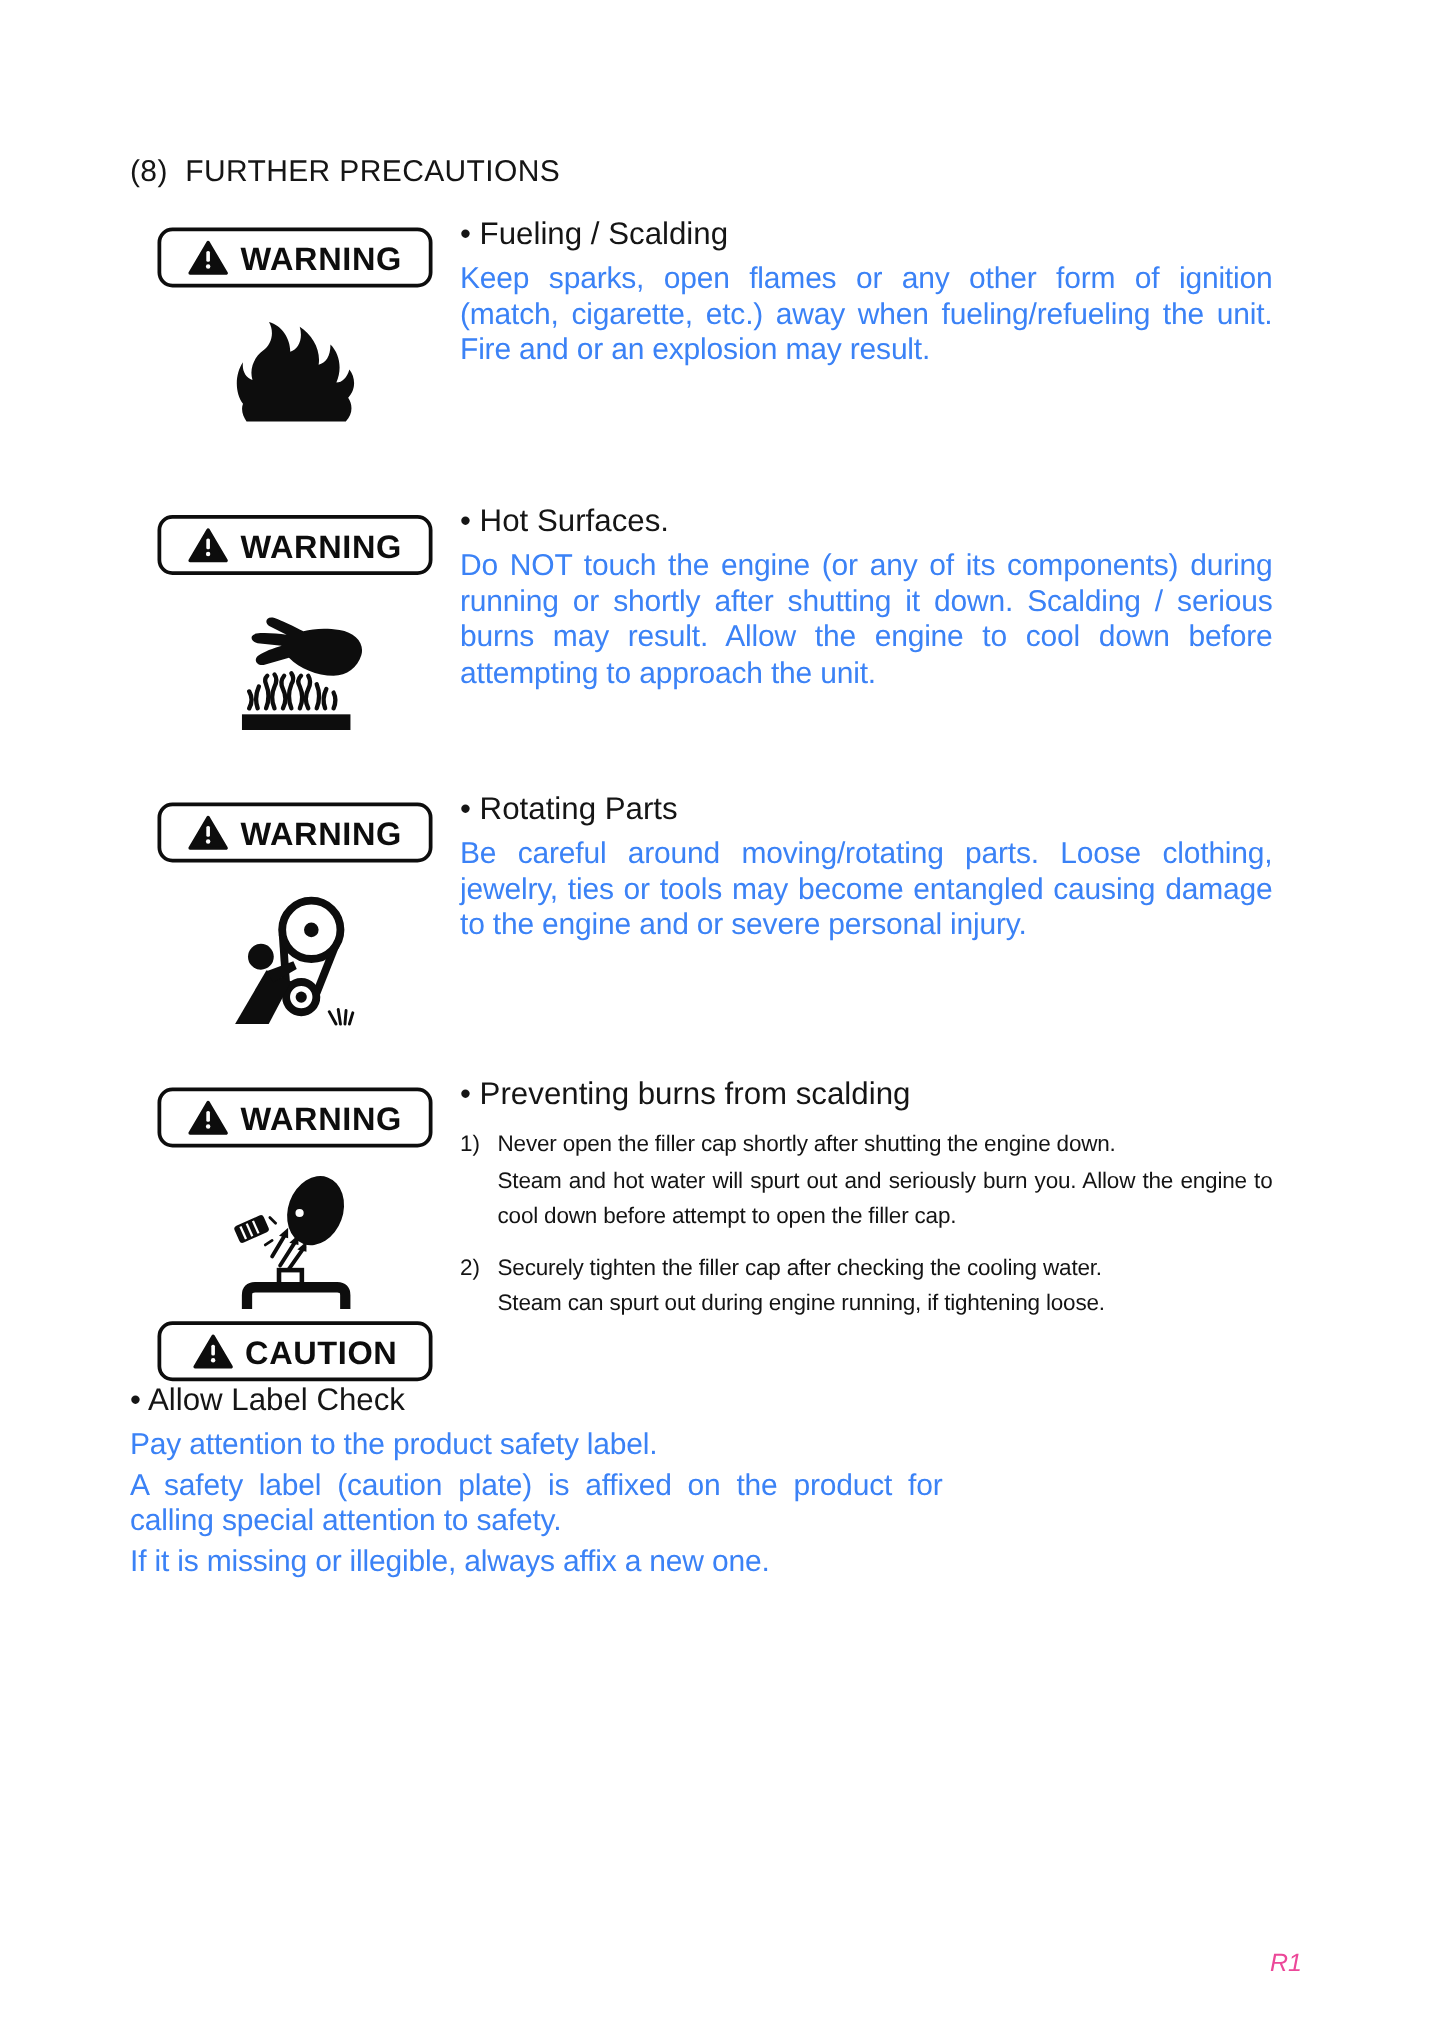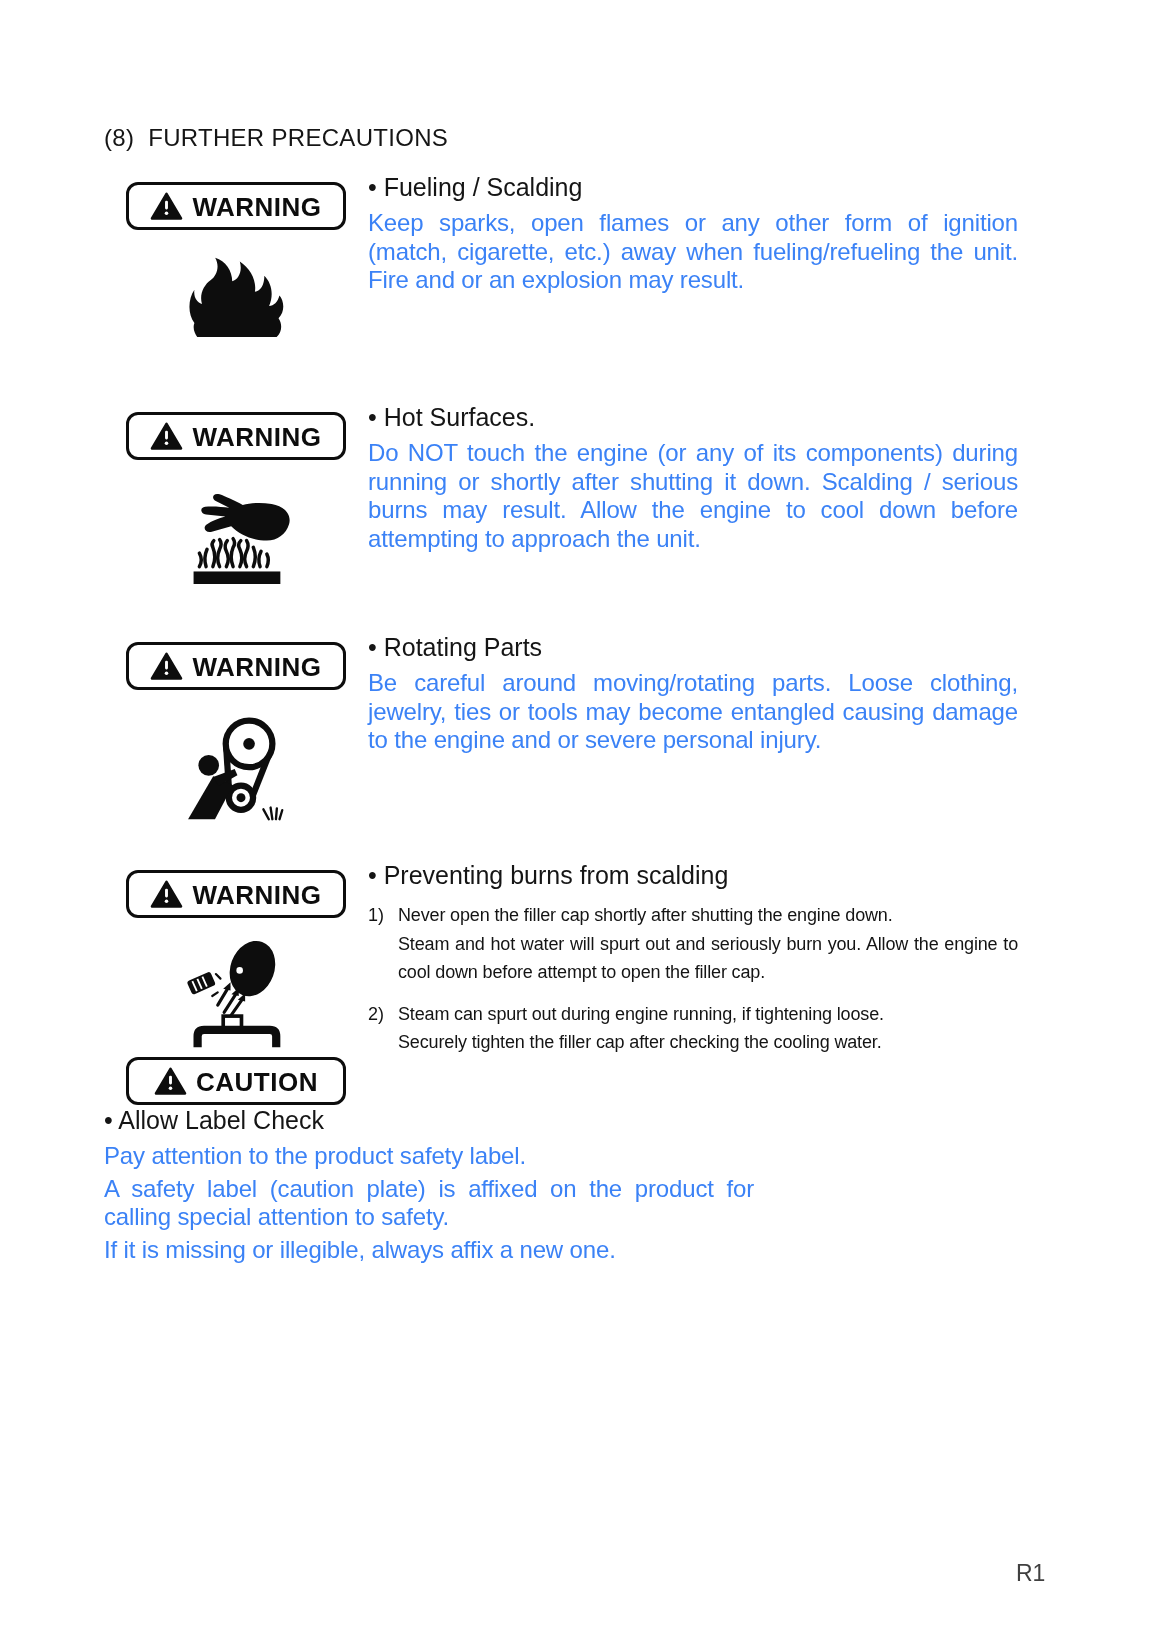--- a/index.html
+++ b/index.html
@@ -30,21 +30,21 @@
   .picto-hot{margin-top:16px;}
   .picto-rot{margin-top:18px;}
   .picto-scald{margin-top:14px;}
   .heading{font-size:25px;line-height:31px;margin:0 0 6px 0;color:#151515;}
   .body-text{font-size:24px;line-height:28.5px;text-align:justify;letter-spacing:-0.15px;color:#3b82f6;margin:0 0 4px 0;}
   .olist{margin-top:10px;}
   .oitem{display:flex;margin-bottom:13px;}
   .onum{width:30px;flex:none;font-size:18px;line-height:28.5px;color:#141414;}
   .olines{flex:1;}
   .olines .line{font-size:18px;line-height:28.5px;text-align:justify;letter-spacing:-0.15px;color:#141414;}
-  .page-footer{position:absolute;left:1016px;top:1560px;font-size:23px;color:#404040;}
+  .page-footer{position:absolute;left:1016px;top:1560px;font-size:20px;color:#ec4899;font-style:italic;}
 </style>
 </head>
 <body>
 
 <div class="page-title">(8)  FURTHER PRECAUTIONS</div>
 
 <div class="section sec-1">
   <div class="left-col">
     <div class="badge">
       <span class="tri-icon">
@@ -189,22 +189,22 @@
       <div class="oitem">
         <span class="onum">1)</span>
         <div class="olines">
           <div class="line">Never open the filler cap shortly after shutting the engine down.</div>
           <div class="line">Steam and hot water will spurt out and seriously burn you.  Allow the engine to cool down before attempt to open the filler cap.</div>
         </div>
       </div>
       <div class="oitem">
         <span class="onum">2)</span>
         <div class="olines">
+          <div class="line">Securely tighten the filler cap after checking the cooling water.</div>
           <div class="line">Steam can spurt out during engine running, if tightening loose.</div>
-          <div class="line">Securely tighten the filler cap after checking the cooling water.</div>
         </div>
       </div>
     </div>
   </div>
 </div>
 
 <div class="section sec-5">
   <div class="left-col">
     <div class="badge">
       <span class="tri-icon">

